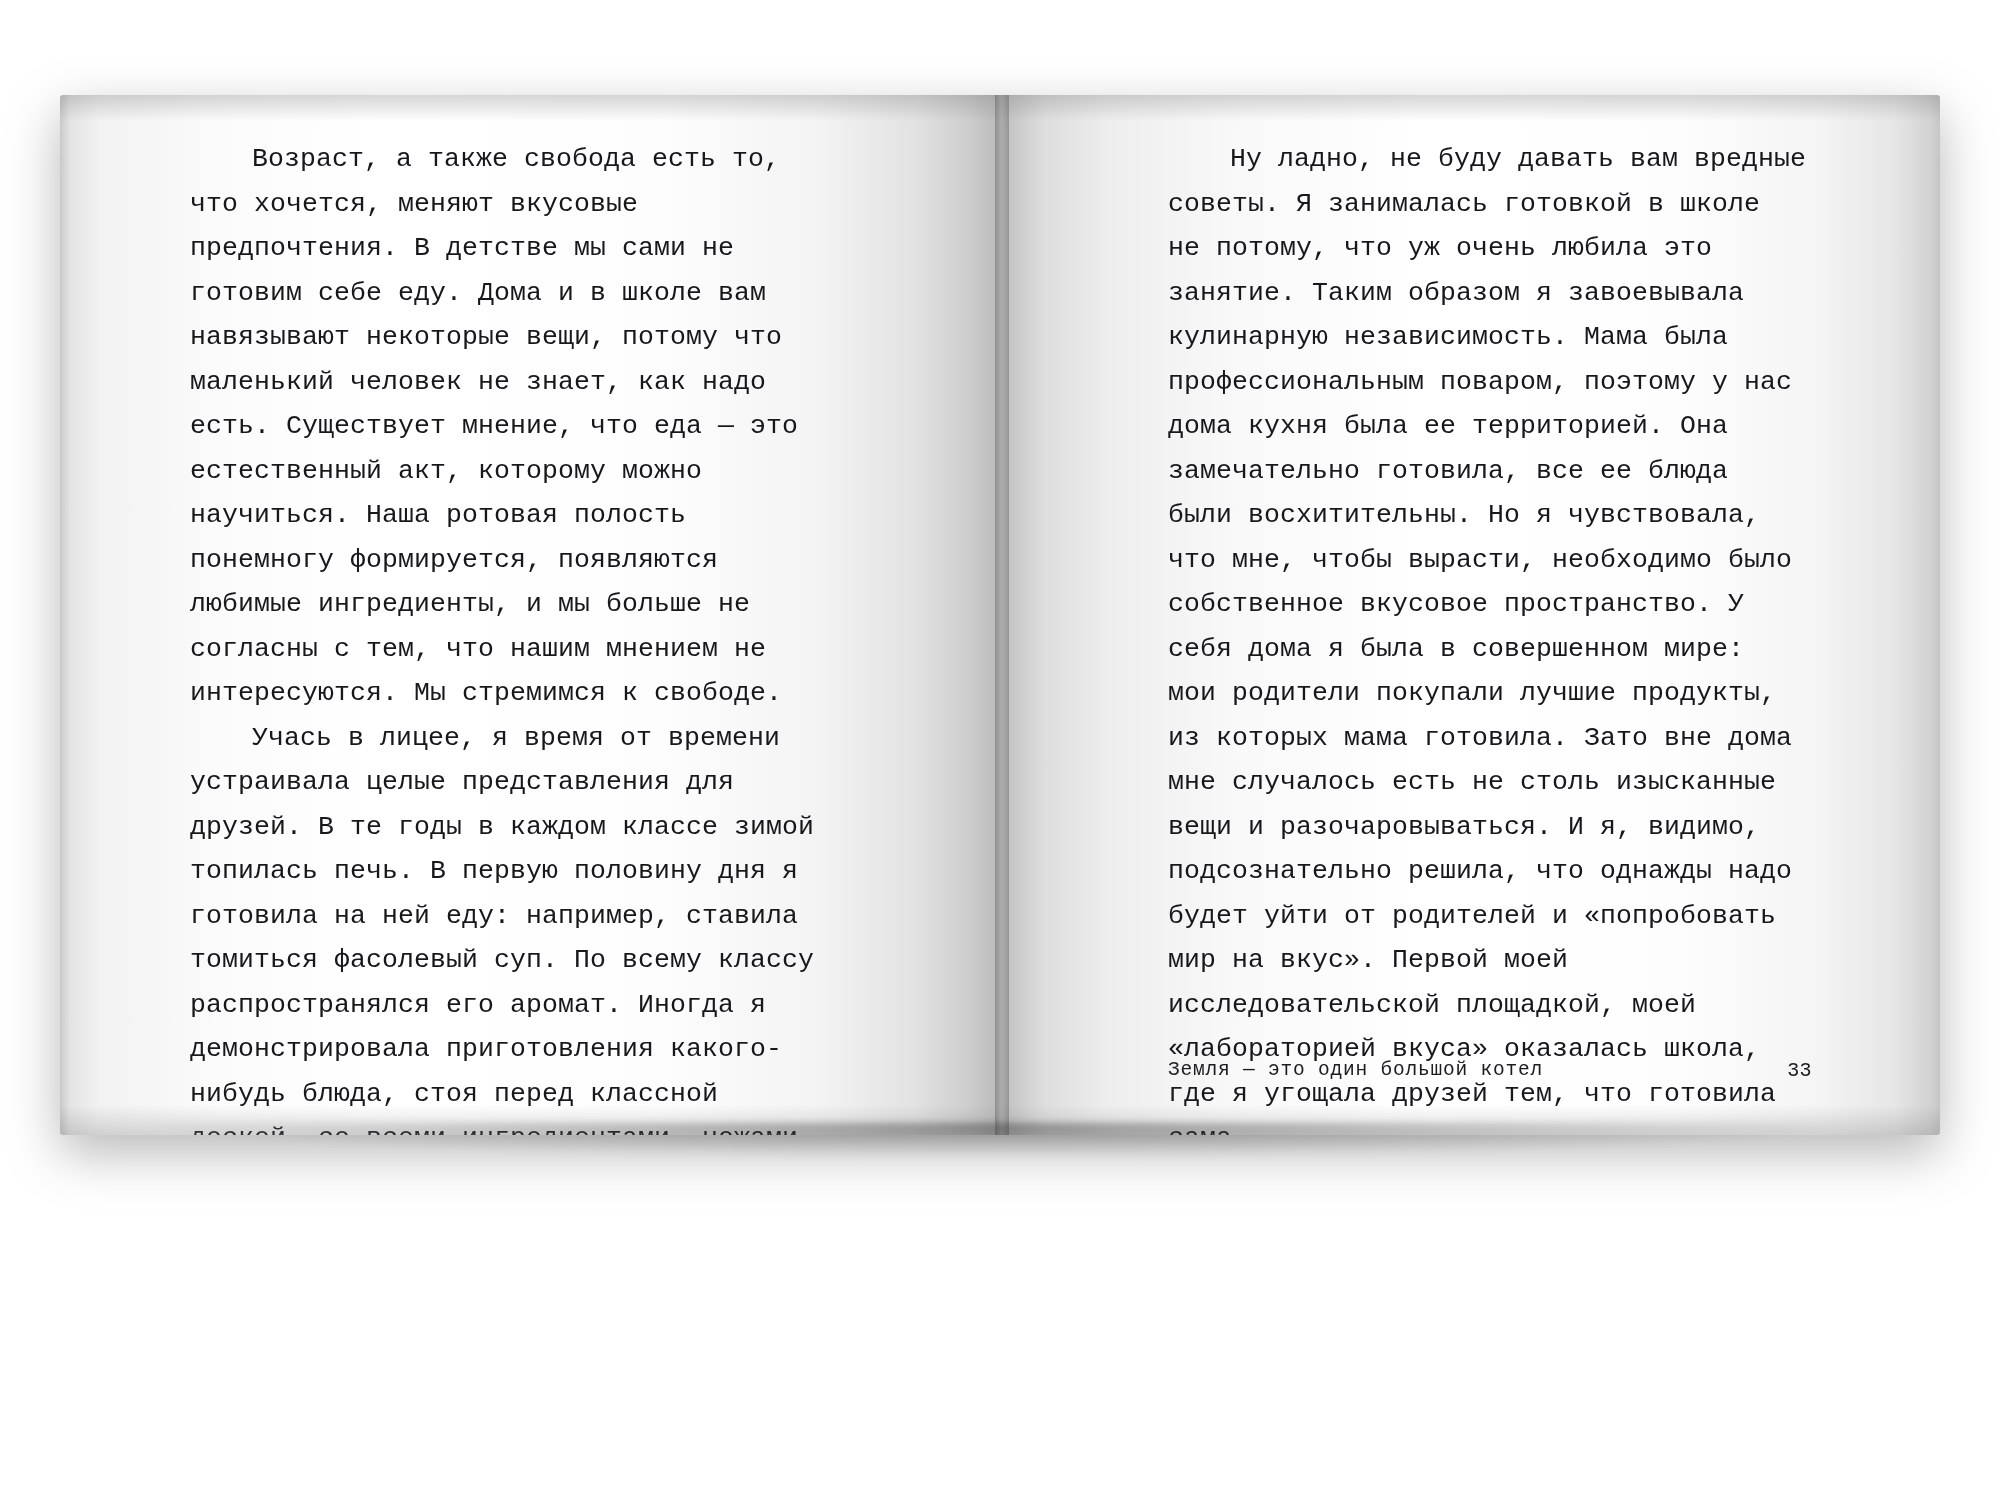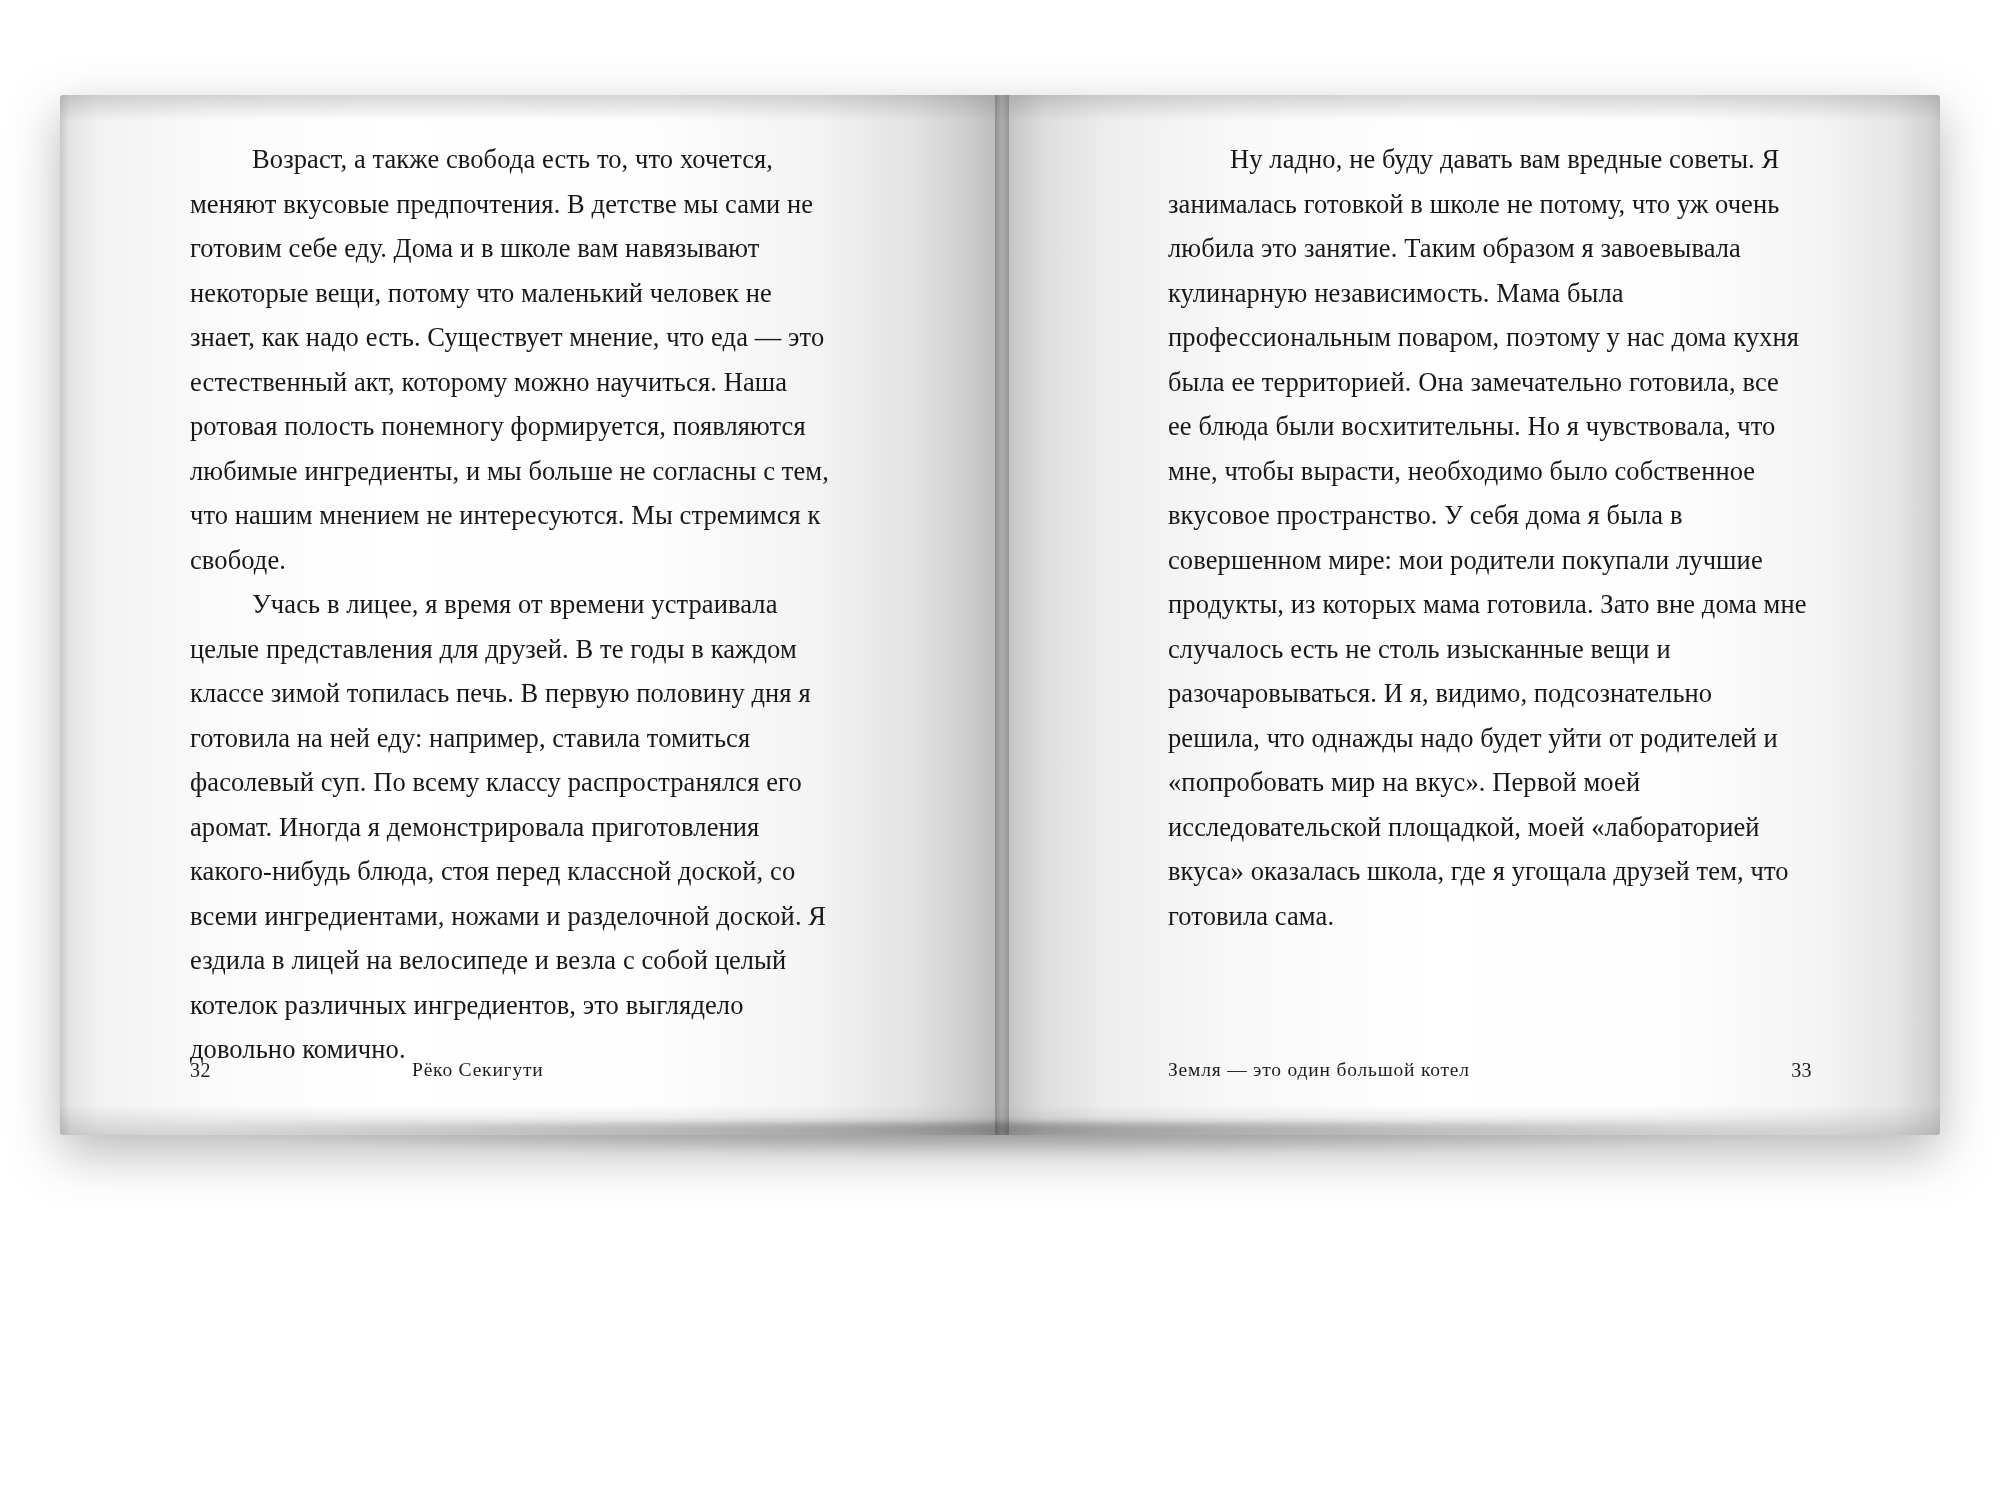--- a/index.html
+++ b/index.html
@@ -42,20 +42,21 @@
     display: flex;
     filter: drop-shadow(0 18px 26px rgba(0,0,0,0.28));
   }
 
   .page {
     position: relative;
     width: 940px;
     height: 1040px;
     box-sizing: border-box;
     overflow: hidden;
+    font-family: Liberation Mono, monospace;
   }
 
   
   .page-left {
     background:
       linear-gradient(90deg,
         #c9c9c9 0px,
         #e4e4e4 10px,
         #f2f2f2 40px,
         #fbfbfb 160px,
@@ -183,24 +184,20 @@
   <div class="edge edge-r1"></div>
   <div class="edge edge-r2"></div>
 
   <div class="spread">
 
     <div class="page page-left">
       <div class="text-col">
         <p class="para">Возраст, а также свобода есть то, что хочется, меняют вкусовые предпочтения. В детстве мы сами не готовим себе еду. Дома и в школе вам навязывают некоторые вещи, потому что маленький человек не знает, как надо есть. Существует мнение, что еда — это естественный акт, которому можно научиться. Наша ротовая полость понемногу формируется, появляются любимые ингредиенты, и мы больше не согласны с тем, что нашим мнением не интересуются. Мы стремимся к свободе.</p>
         <p class="para">Учась в лицее, я время от времени устраивала целые представления для друзей. В те годы в каждом классе зимой топилась печь. В первую половину дня я готовила на ней еду: например, ставила томиться фасолевый суп. По всему классу распространялся его аромат. Иногда я демонстрировала приготовления какого-нибудь блюда, стоя перед классной доской, со всеми ингредиентами, ножами и разделочной доской. Я ездила в лицей на велосипеде и везла с собой целый котелок различных ингредиентов, это выглядело довольно комично.</p>
       </div>
-      <div class="footer">
-        <span class="folio">32</span>
-        <span class="running">Рёко Секигути</span>
-      </div>
     </div>
 
     <div class="page page-right">
       <div class="text-col">
         <p class="para">Ну ладно, не буду давать вам вредные советы. Я занималась готовкой в школе не потому, что уж очень любила это занятие. Таким образом я завоевывала кулинарную независимость. Мама была профессиональным поваром, поэтому у нас дома кухня была ее территорией. Она замечательно готовила, все ее блюда были восхитительны. Но я чувствовала, что мне, чтобы вырасти, необходимо было собственное вкусовое пространство. У себя дома я была в совершенном мире: мои родители покупали лучшие продукты, из которых мама готовила. Зато вне дома мне случалось есть не столь изысканные вещи и разочаровываться. И я, видимо, подсознательно решила, что однажды надо будет уйти от родителей и «попробовать мир на вкус». Первой моей исследовательской площадкой, моей «лабораторией вкуса» оказалась школа, где я угощала друзей тем, что готовила сама.</p>
       </div>
       <div class="footer">
         <span class="running">Земля — это один большой котел</span>
         <span class="folio">33</span>
       </div>

